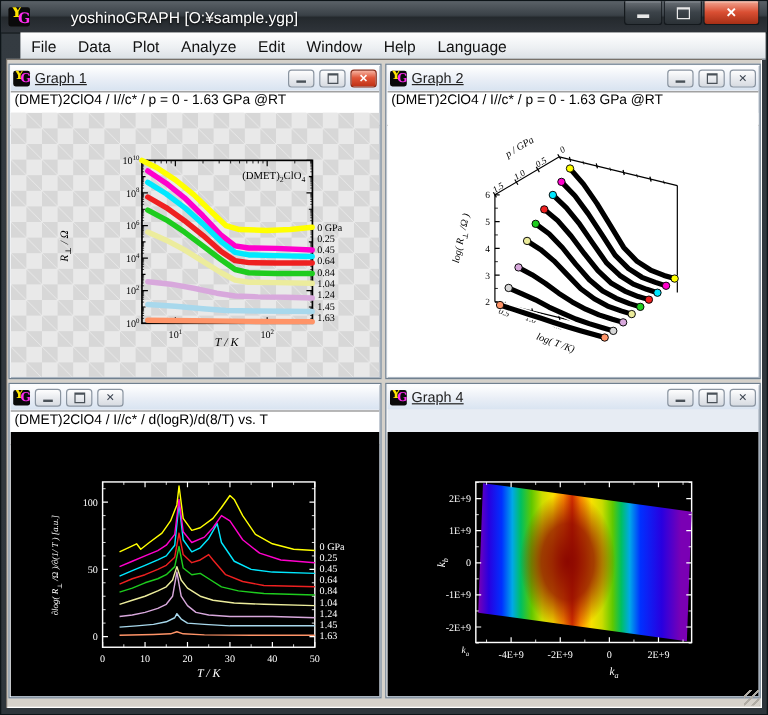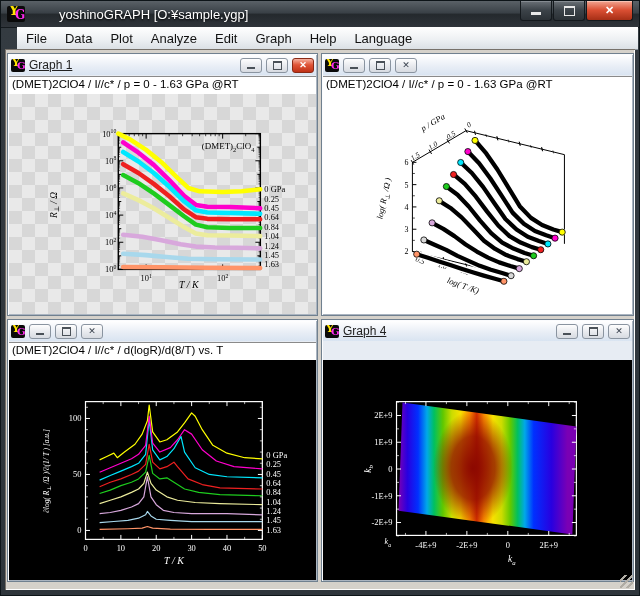--- a/index.html
+++ b/index.html
@@ -85,21 +85,21 @@
         </span>
     </span>
   </div>
 
   <div class="menubar">
     <span class="mitem">File</span>
     <span class="mitem">Data</span>
     <span class="mitem">Plot</span>
     <span class="mitem">Analyze</span>
     <span class="mitem">Edit</span>
-    <span class="mitem">Graph</span>
+    <span class="mitem">Window</span>
     <span class="mitem">Help</span>
     <span class="mitem">Language</span>
   </div>
 
   <div class="client">
 
     <div class="child" style="left:2px;top:4px;width:311px;height:263px;">
       <div class="ctitle">
         <span class="logo sm">
             <span class="y">Y</span>
@@ -366,20 +366,21 @@
           </svg>
         </div>
     </div>
 
     <div class="child" style="left:316px;top:4px;width:313px;height:263px;">
       <div class="ctitle">
         <span class="logo sm">
             <span class="y">Y</span>
             <span class="g">G</span>
           </span>
+        <span class="cname">Graph 2</span>
         <span class="cbtn">
             <span class="cg-min"></span>
           </span>
         <span class="cbtn">
             <span class="cg-rest"></span>
           </span>
         <span class="cbtn">✕</span>
       </div>
       <div class="cstrip">(DMET)2ClO4 / I//c* / p = 0 - 1.63 GPa @RT</div>
       <div class="ccontent bg-white">

